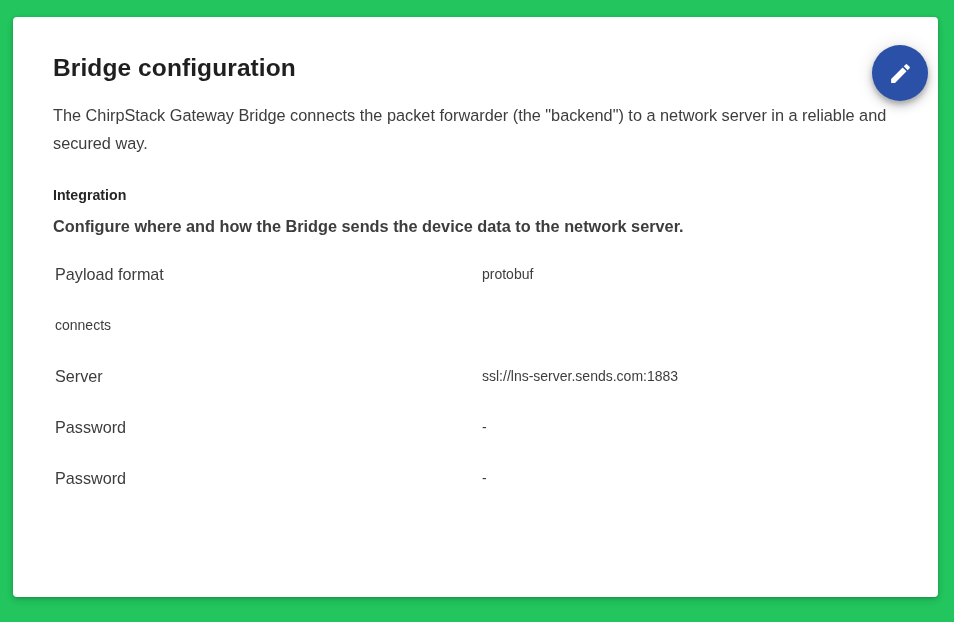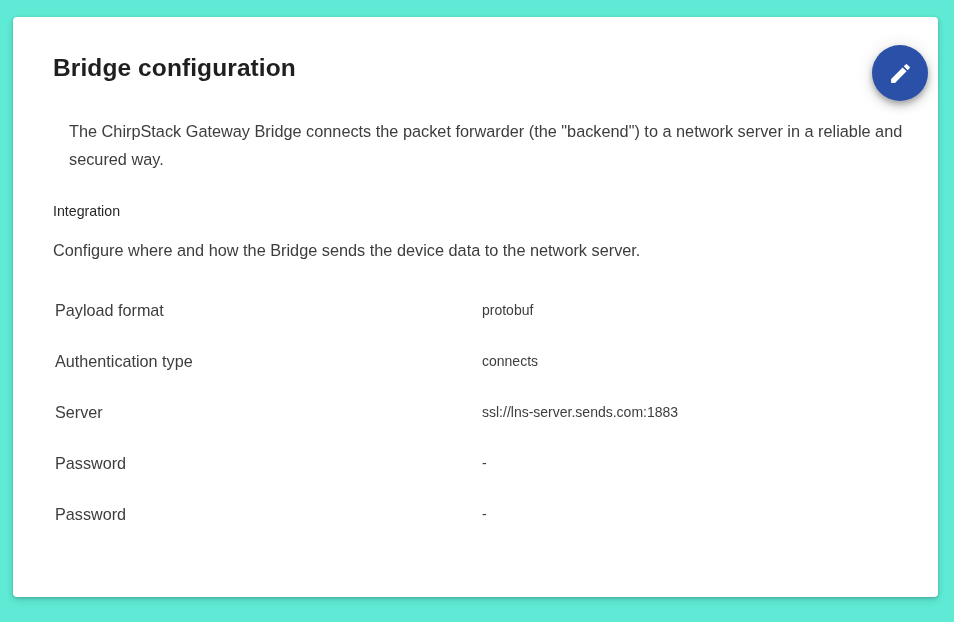--- a/index.html
+++ b/index.html
@@ -12,21 +12,21 @@
     height: 622px;
     font-family: "Liberation Sans", sans-serif;
     -webkit-font-smoothing: antialiased;
     overflow: hidden;
   }
 
   .page {
     position: relative;
     width: 954px;
     height: 622px;
-    background: #5eead4;
+    background: #22c55e;
   }
 
   
   .card {
     position: absolute;
     left: 13px;
     top: 17px;
     width: 925px;
     height: 580px;
     background: #ffffff;
@@ -86,50 +86,50 @@
     justify-content: center;
   }
   .edit-fab svg {
     display: block;
     width: 25px;
     height: 25px;
   }
 
   
   .description {
-    margin: 16px;
+    margin: 0;
     padding: 0 0 0 20px;
     width: 880px;
     font-size: 16.3px;
     line-height: 28px;
     color: #3d3d3d;
     font-weight: normal;
   }
 
   .section-heading {
-    margin: 28px 0 16px 0;
+    margin: 28px 0 8px 0;
     padding: 0 0 0 20px;
     font-size: 14.2px;
-    font-weight: normal;
+    font-weight: bold;
     color: #262626;
     line-height: 20px;
   }
 
   .section-subtext {
     margin: 2px 0 8px 0;
     padding: 0 0 0 20px;
     font-size: 16.3px;
     line-height: 26px;
     color: #3d3d3d;
-    font-weight: normal;
+    font-weight: bold;
   }
 
   
   .detail-table {
-    margin-top: 36px;
+    margin-top: 24px;
     padding-left: 22px;
     width: 100%;
     box-sizing: border-box;
   }
 
   .detail-row {
     display: flex;
     align-items: flex-start;
     height: 51px;
   }
@@ -179,21 +179,20 @@
       <div class="section-subtext">Configure where and how the Bridge sends the device data to the network server.</div>
 
       <div class="detail-table">
 
         <div class="detail-row">
           <div class="detail-label">Payload format</div>
           <div class="detail-value">protobuf</div>
         </div>
 
         <div class="detail-row">
-          <div class="detail-label">Authentication type</div>
           <div class="detail-value">connects</div>
         </div>
 
         <div class="detail-row">
           <div class="detail-label">Server</div>
           <div class="detail-value">ssl://lns-server.sends.com:1883</div>
         </div>
 
         <div class="detail-row">
           <div class="detail-label">Password</div>

